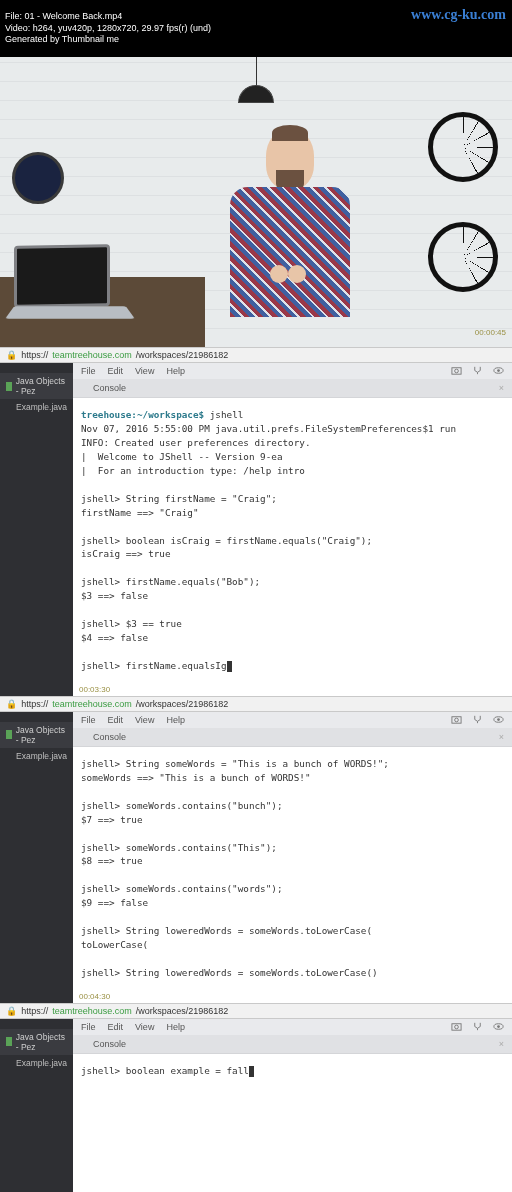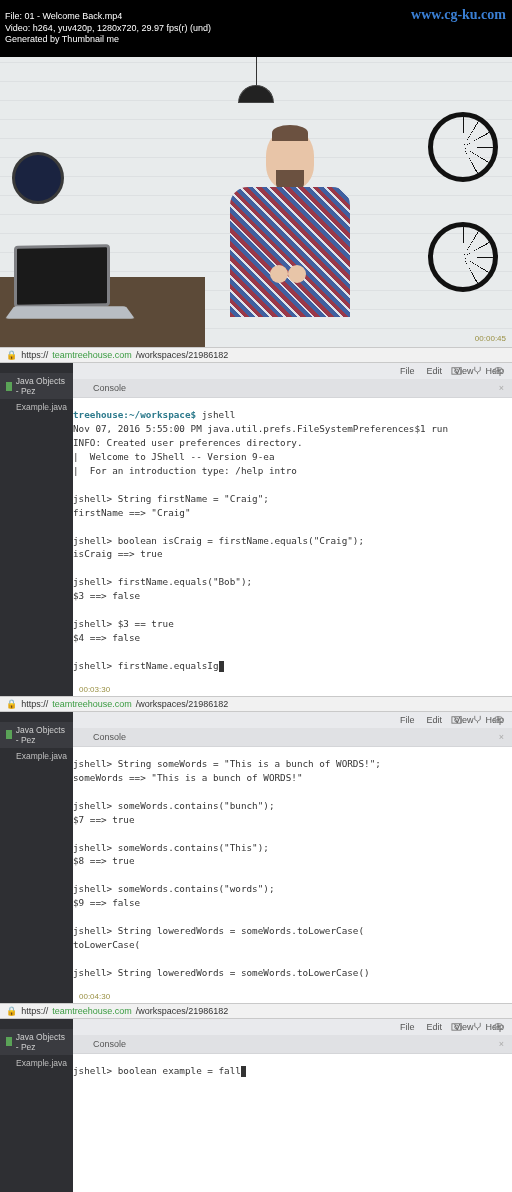--- a/index.html
+++ b/index.html
@@ -19,37 +19,37 @@
 .arms { position:absolute; left:50%; bottom:20px; width:40px; height:32px; margin-left:-20px; }
 .hand { width:18px; height:18px; background:#e8c5a8; border-radius:50%; float:left; }
 .desk { position:absolute; left:0; right:60%; bottom:0; height:70px; background:#5c4a38; }
 .laptop-screen { position:absolute; left:14px; bottom:40px; width:96px; height:62px; background:#1a1a1a; border:3px solid #7f8084; border-radius:4px; transform:skewY(-1deg); }
 .laptop-base { position:absolute; left:10px; bottom:24px; width:120px; height:22px; background:#b8bdc3; border-radius:3px; transform:perspective(120px) rotateX(55deg); }
 .bike { position:absolute; right:8px; top:55px; width:90px; height:180px; }
 .wheel { width:70px; height:70px; border:5px solid #111; border-radius:50%; position:absolute; }
 .wheel .spokes{position:absolute;inset:0;border-radius:50%;background: conic-gradient(#111 0 2deg,transparent 2deg 30deg,#111 30deg 32deg,transparent 32deg 60deg,#111 60deg 62deg,transparent 62deg 90deg,#111 90deg 92deg,transparent 92deg 120deg,#111 120deg 122deg,transparent 122deg 150deg,#111 150deg 152deg,transparent 152deg 180deg);}
 .wheel.top { top:0; right:6px; }
 .wheel.bot { bottom:0; right:6px; }
-.video-ts { position:absolute; right:6px; bottom:4px; font-size:8px; color:#9a9145; }
+.video-ts { position:absolute; right:6px; bottom:10px; font-size:8px; color:#9a9145; }
 .addrbar { background:#f1f1f1; border-top:1px solid #c9c9c9; border-bottom:1px solid #c9c9c9; padding:2px 6px; font-size:9px; color:#333; display:flex; align-items:center; gap:4px; }
 .lock { color:#3b9c42; font-size:9px; }
 .addr-domain { color:#3b9c42; }
 .ide { display:flex; background:#2e2f33; position:relative; }
 .sidebar { width:73px; background:#2e2f33; color:#cfcfcf; padding:10px 0; font-size:8.5px; }
 .side-row { padding:3px 6px; display:flex; gap:4px; align-items:center; }
 .side-row.proj { background:#3a3b40; }
 .file-ic { width:8px; height:9px; background:#5aa357; display:inline-block; }
 .side-file { padding-left:16px; color:#bfbfbf; }
 .main { flex:1; background:#e9eaed; }
-.menubar { background:#e9eaed; padding:3px 8px; font-size:9px; color:#555; display:flex; gap:12px; position:relative;justify-content:flex-end; }
+.menubar { background:#e9eaed; padding:3px 8px; font-size:9px; color:#555; display:flex; gap:12px; position:relative; }
 .menubar .right-icons { position:absolute; right:8px; top:2px; display:flex; gap:10px; color:#777; }
 .ic { width:11px; height:11px; display:inline-block; }
 .console-tab { background:#e0e1e4; padding:4px 20px; font-size:9px; color:#555; border-bottom:1px solid #d4d5d8; position:relative; }
 .console-tab .x { position:absolute; right:8px; color:#aaa; }
-.console-body { background:#fff; padding:10px 0; font-family:'Consolas','Monaco',monospace; font-size:9.3px; line-height:1.5; color:#333; min-height:170px; white-space:pre; overflow:hidden; }
+.console-body { background:#fff; padding:10px 8px; font-family:'Consolas','Monaco',monospace; font-size:9.3px; line-height:1.5; color:#333; min-height:170px; white-space:pre; overflow:hidden; }
 .console-body .prompt { color:#2d7a8c; font-weight:bold; }
 .console-body .cmd { color:#333; }
 .cursor { display:inline-block; width:5px; height:11px; background:#333; vertical-align:middle; }
 .sub-ts { text-align:left; padding:2px 6px; font-size:8px; color:#9a9145; background:#fff; }
 </style>
 </head>
 <body>
 
 <div class="video-meta">
   <div>File: 01 - Welcome Back.mp4</div>

